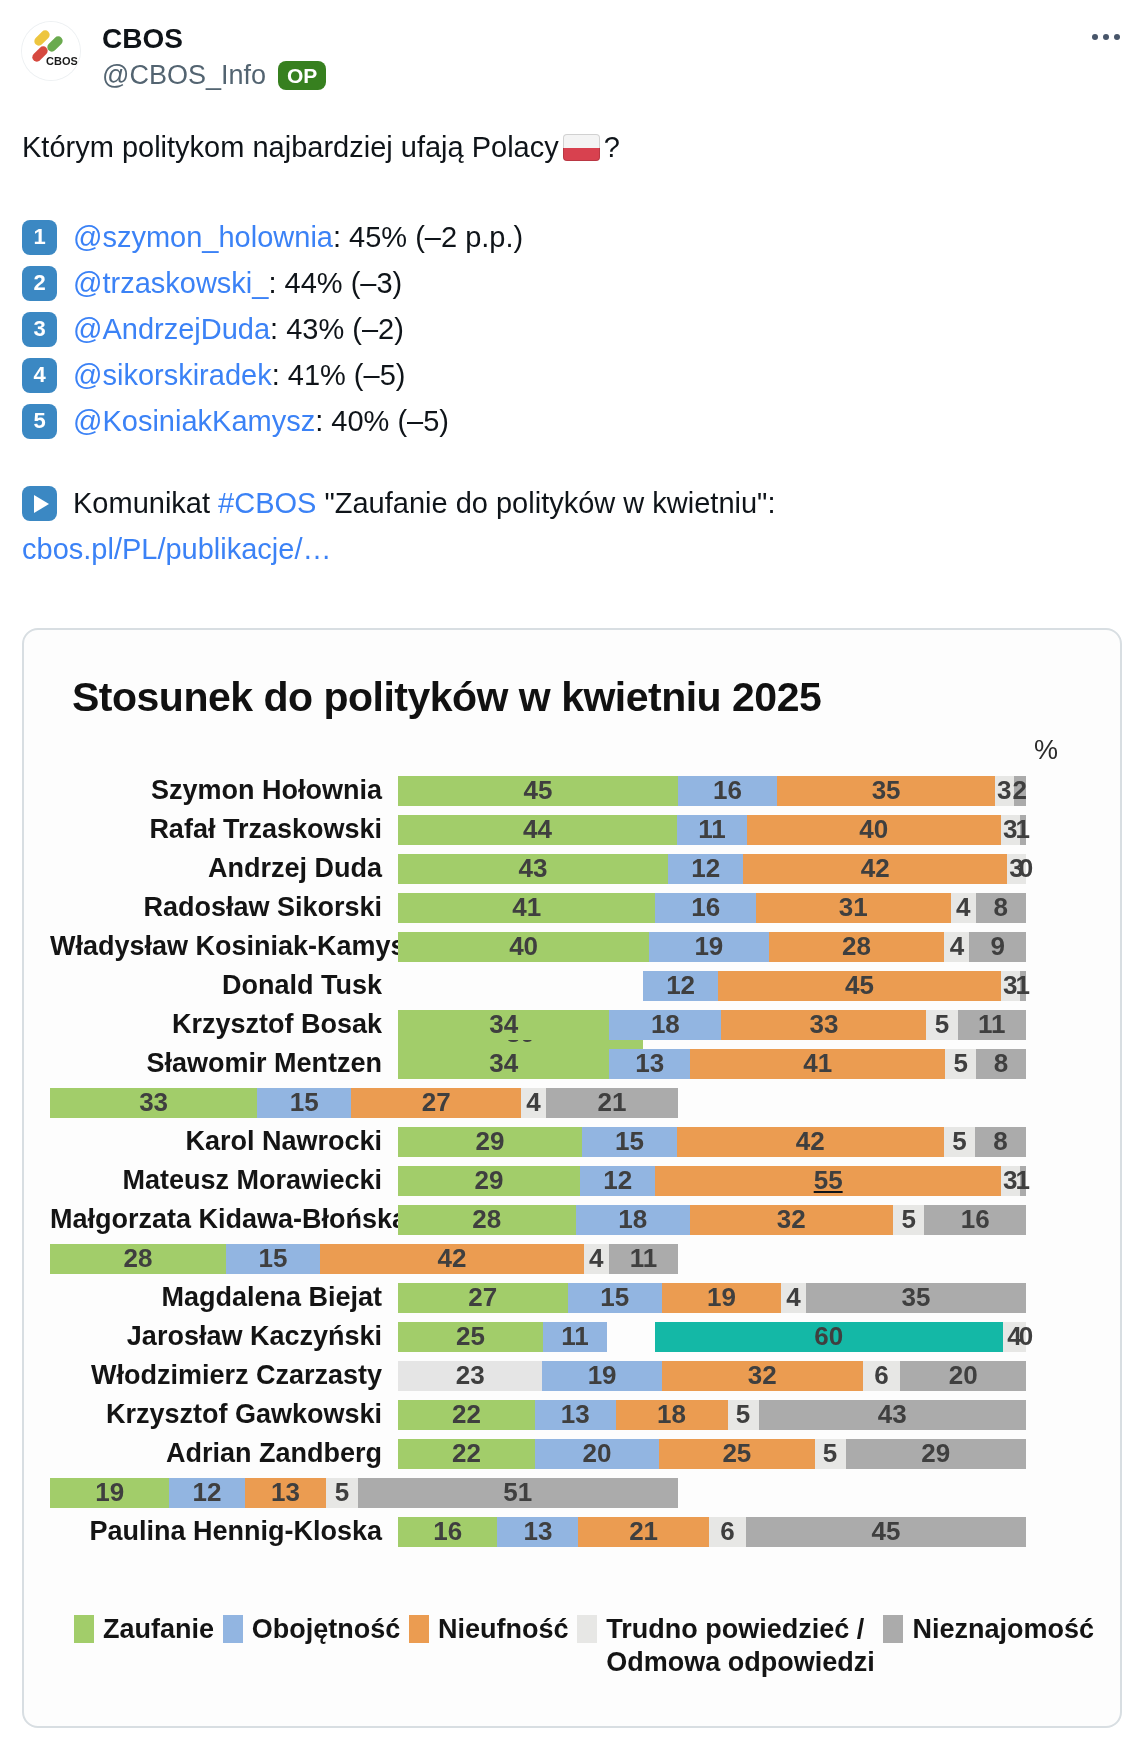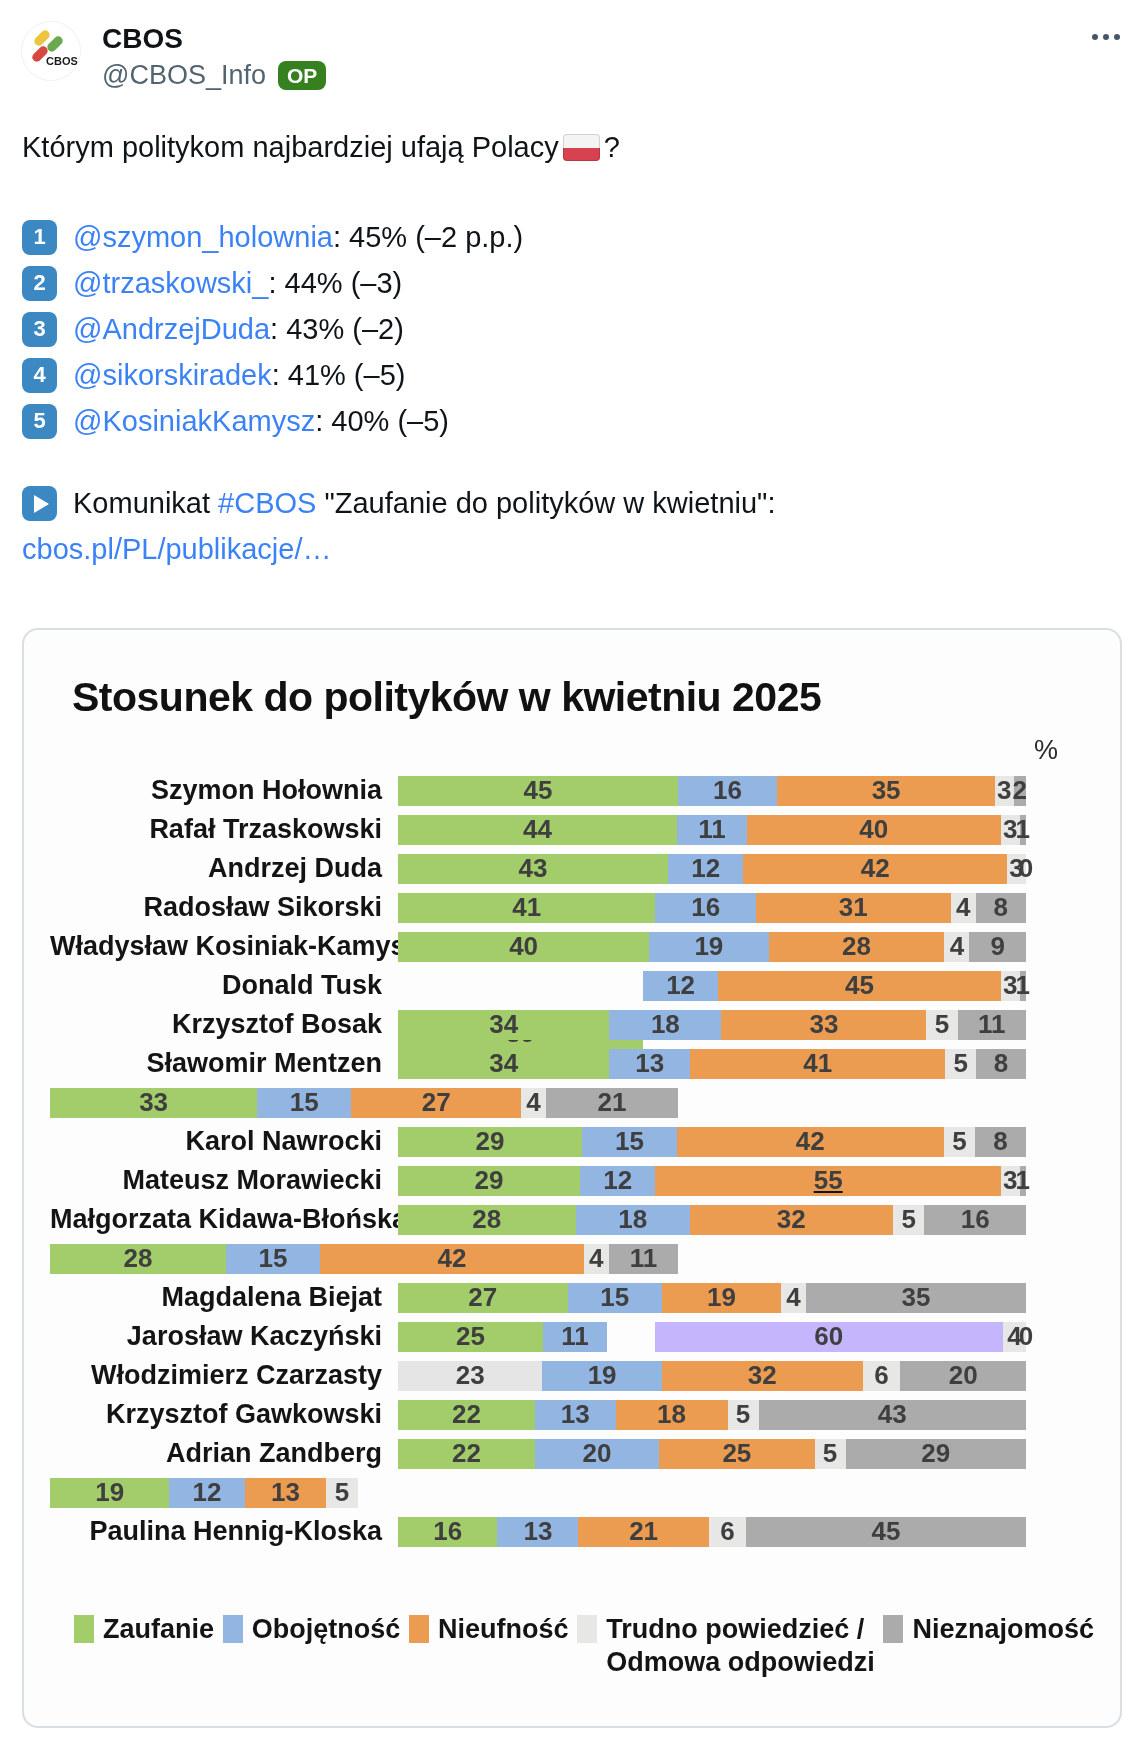--- a/index.html
+++ b/index.html
@@ -424,21 +424,21 @@
       </div>
       <div class="crow">
         <div class="crow-label">Jarosław Kaczyński</div>
         <div class="bar">
           <div class="seg" style="width: 25%; background: rgb(162, 205, 106);">
             <span>25</span>
           </div>
           <div class="seg" style="width: 11%; background: rgb(146, 181, 225);">
             <span>11</span>
           </div>
-          <div class="seg" style="width: 60%; background: #c4b5fd; margin-left: 48px;">
+          <div class="seg" style="width: 60%; background: #14b8a6; margin-left: 48px;">
             <span>60</span>
           </div>
           <div class="seg" style="width: 4%; background: rgb(231, 231, 229);">
             <span>4</span>
           </div>
           <div class="seg" style="width: 0%; background: rgb(171, 171, 171);">
             <span>0</span>
           </div>
         </div>
       </div>
@@ -508,20 +508,23 @@
             <span>19</span>
           </div>
           <div class="seg" style="width: 12%; background: rgb(146, 181, 225);">
             <span>12</span>
           </div>
           <div class="seg" style="width: 13%; background: rgb(235, 156, 81);">
             <span>13</span>
           </div>
           <div class="seg" style="width: 5%; background: rgb(231, 231, 229);">
             <span>5</span>
+          </div>
+          <div class="seg" style="width: 51%; background: rgb(171, 171, 171);">
+            <span>51</span>
           </div>
         </div>
       </div>
       <div class="crow">
         <div class="crow-label">Paulina Hennig-Kloska</div>
         <div class="bar">
           <div class="seg" style="width: 15.8416%; background: rgb(162, 205, 106);">
             <span>16</span>
           </div>
           <div class="seg" style="width: 12.8713%; background: rgb(146, 181, 225);">

